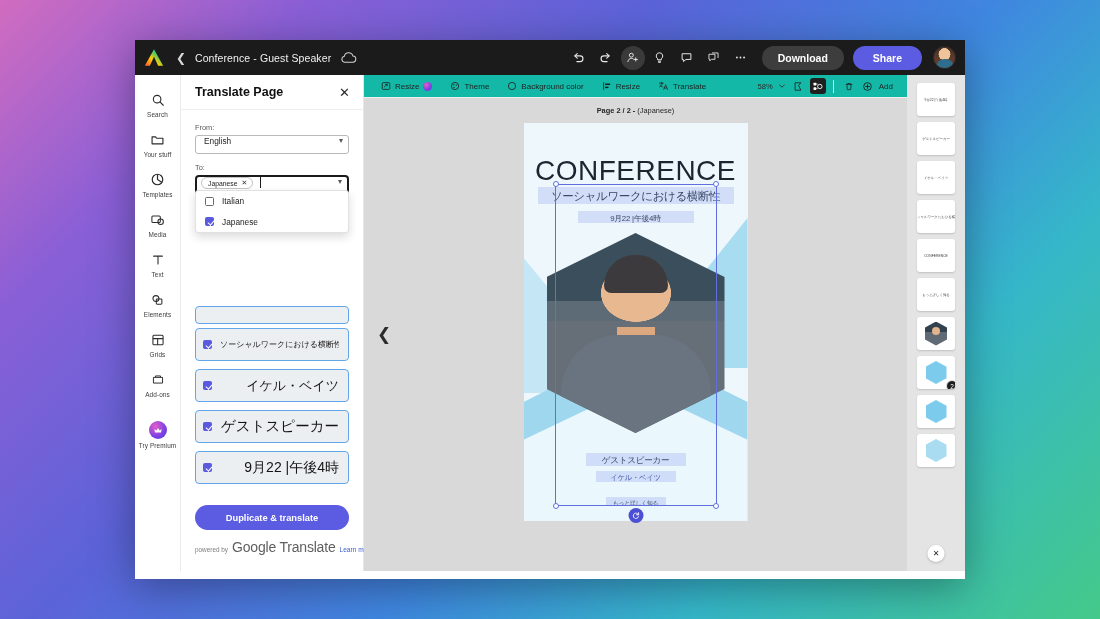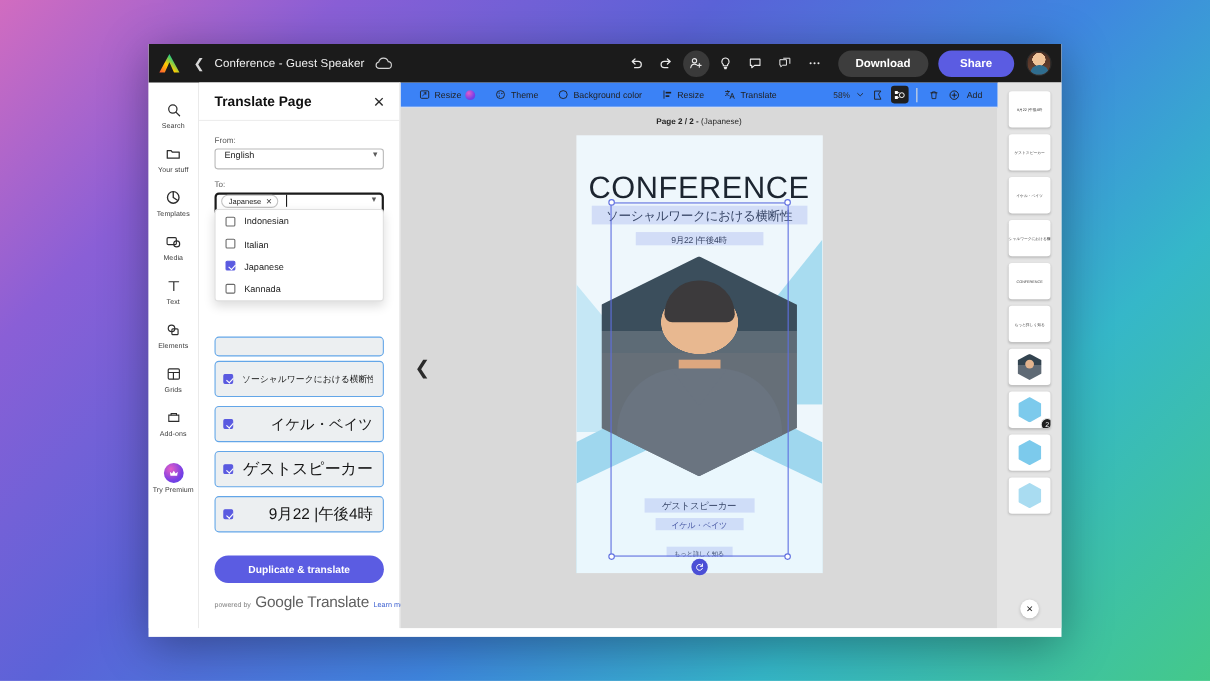--- a/index.html
+++ b/index.html
@@ -149,21 +149,21 @@
   .foot-note {
     margin-top: 9px; display: flex; align-items: baseline; gap: 4px;
     font-size: 6.4px; color: #7d7d7d; white-space: nowrap;
   }
   .gt-word { font-size: 14px; color: #5f5f5f; letter-spacing: -.2px; text-align: right; }
   .learn-more { margin-left: auto; font-size: 6.6px; color: #3b5fd0; cursor: pointer; }
   
   .editor { flex: 1; display: flex; flex-direction: column; background: #fff; min-width: 0; }
   .toolbar {
     height: 23px; display: flex; align-items: center; padding: 0 8px;
-    border-bottom: 1px solid #eeeeee; gap: 0; background: #3b82f6;
+    border-bottom: 1px solid #eeeeee; gap: 0; background: #14b8a6;
   }
   .tool {
     display: flex; align-items: center; gap: 4px; padding: 0 9px; height: 18px;
     cursor: pointer; color: #1f1f1f;
   }
   .tool-label { font-size: 8px; color: #1f1f1f; white-space: nowrap; }
   .toolbar-right { margin-left: auto; display: flex; align-items: center; gap: 3px; padding-right: 2px; }
   .zoom-val { font-size: 7.6px; color: #2a2a2a; }
   .ti {
     width: 16px; height: 16px; display: flex; align-items: center; justify-content: center;
@@ -480,33 +480,25 @@
             <span>Japanese</span>
             <span class="chip-x">✕</span>
           </span>
           <span class="text-cursor"></span>
           <span class="caret">▾</span>
         </div>
 
         <div class="dropdown">
           <div class="dd-item">
             <span class="cbx"></span>
-            <span class="dd-label">Indonesian</span>
-          </div>
-          <div class="dd-item">
-            <span class="cbx"></span>
             <span class="dd-label">Italian</span>
           </div>
           <div class="dd-item">
             <span class="cbx on"></span>
             <span class="dd-label">Japanese</span>
-          </div>
-          <div class="dd-item">
-            <span class="cbx"></span>
-            <span class="dd-label">Kannada</span>
           </div>
         </div>
 
         <div class="strings-area" style="margin-top:132px">
           <div class="str-ghost"></div>
 
           <div class="str-row">
             <span class="cbx on"></span>
             <span class="str-text" style="font-size:8px">ソーシャルワークにおける横断性</span>
           </div>

